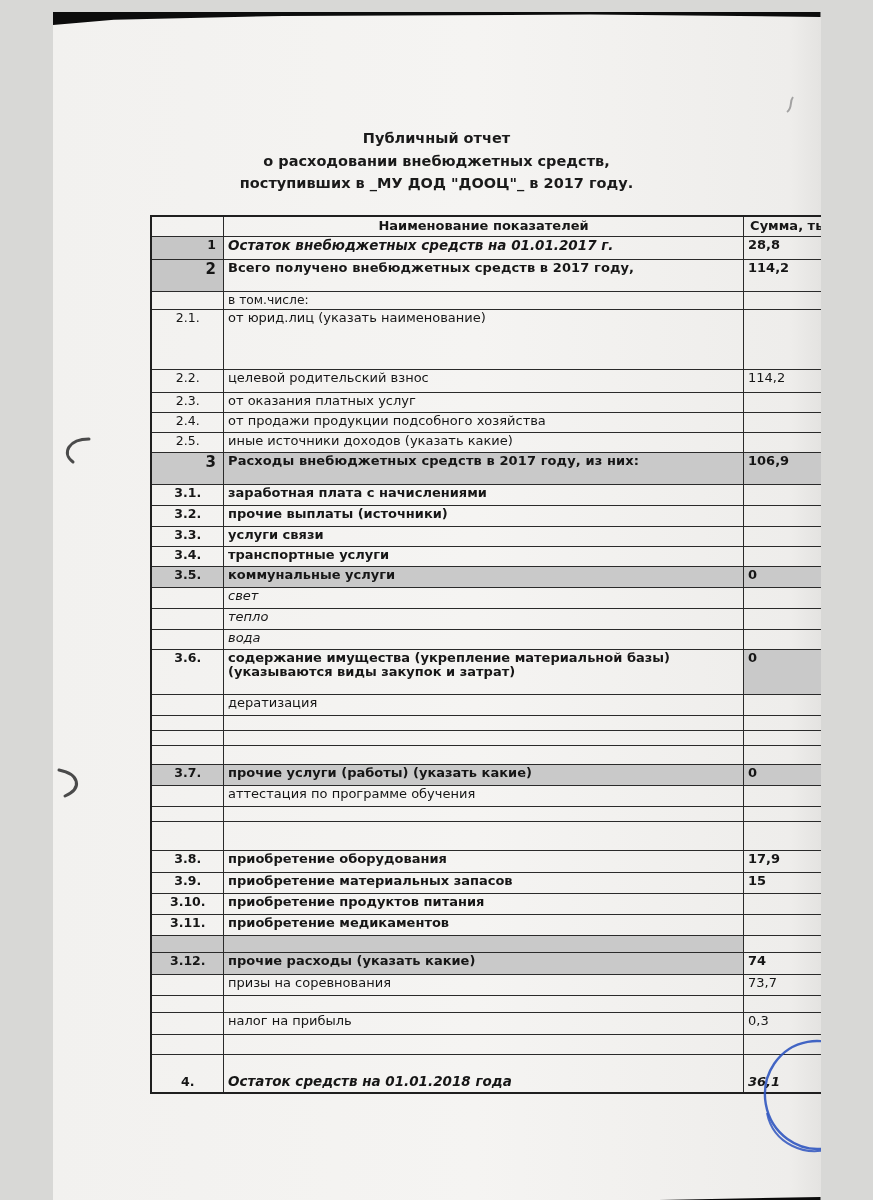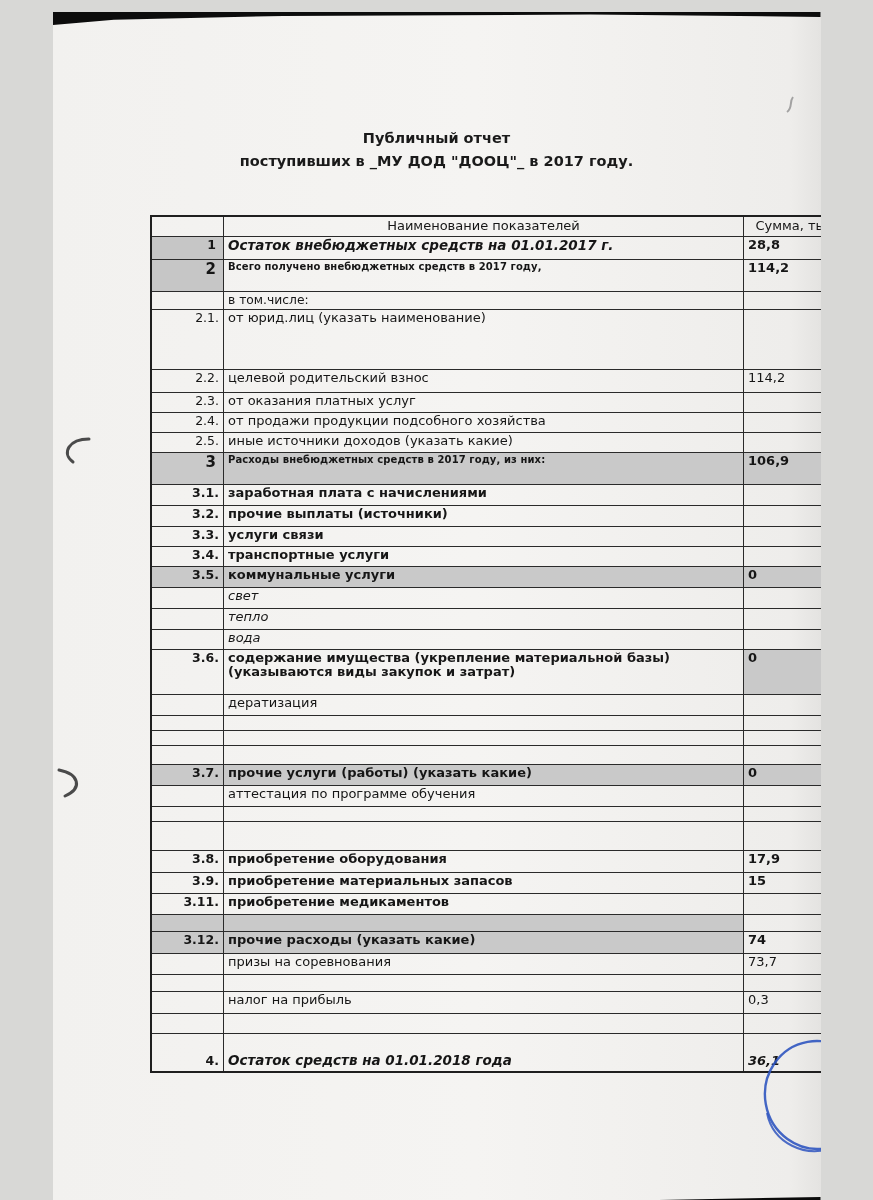--- a/index.html
+++ b/index.html
@@ -24,34 +24,34 @@
   }
   table.report{
     position:absolute;left:97px;top:203px;width:723px;
     border-collapse:collapse;table-layout:fixed;border:2px solid #1f1f1f;
   }
   .col-num{width:73px}.col-name{width:520px}.col-sum{width:130px}
   td,th{
     border:1px solid #2a2a2a;padding:1px 4px;font-size:13px;line-height:1.15;
     vertical-align:top;overflow:hidden;box-sizing:border-box;
   }
-  th{height:20px;font-weight:400;text-align:center;vertical-align:middle;font-size:13px}
-  .cell-num{text-align:right;font-size:12.5px;padding-left:5px}
+  th{height:20px;font-weight:700;text-align:center;vertical-align:middle;font-size:13px}
+  .cell-num{text-align:center;font-size:12.5px;padding-left:5px}
   .cell-sum{}
   
   tr.h15 td{height:15px}tr.h17 td{height:17px}tr.h18 td{height:18px}
   tr.h19 td{height:19px}tr.h20 td{height:20px}tr.h21 td{height:21px}
   tr.h22 td{height:22px}tr.h23 td{height:23px}tr.h29 td{height:29px}
   tr.h32 td{height:32px}tr.h34 td{height:34px}tr.h45 td{height:45px}
   tr.h60 td{height:60px}
   
   tr.b .cell-name{font-weight:700}
   tr.i .cell-name{font-style:italic}
   tr.bi .cell-name{font-weight:700;font-style:italic;font-size:13.5px}
-  tr.big .cell-name{font-weight:700;font-size:10px;letter-spacing:.1px}
+  tr.big .cell-name{font-weight:700;font-size:13px;letter-spacing:.1px}
   tr.big .cell-num{font-weight:700;font-size:15px}
   tr.small .cell-name{font-size:12.3px}
   tr.numb .cell-num{font-weight:700}
   tr.numr .cell-num{text-align:right;padding-right:7px}
   tr.sum-b .cell-sum{font-weight:700}
   tr.sum-bi .cell-sum{font-weight:700;font-style:italic}
   tr.shade-num .cell-num{background:#c6c6c6}
   tr.shade-row td{background:#c9c9c9}
   tr.shade-sum .cell-sum{background:#c9c9c9}
   tr.shade-numname .cell-num,tr.shade-numname .cell-name{background:#c9c9c9}
@@ -65,20 +65,21 @@
 </head>
 <body>
 
 <div class="page">
 
   <div class="scan-top"></div>
   <div class="scan-bottom"></div>
 
   <div class="title">
     <div>Публичный отчет</div>
+    <div>о расходовании внебюджетных средств,</div>
     <div>поступивших в _МУ ДОД "ДООЦ"_ в 2017 году.</div>
   </div>
 
   <table class="report">
     <colgroup>
       <col class="col-num">
         <col class="col-name">
         <col class="col-sum">
     </colgroup>
     <thead>
@@ -223,20 +224,25 @@
           <td class="cell-num">3.8.</td>
           <td class="cell-name">приобретение оборудования</td>
           <td class="cell-sum">17,9</td>
         </tr>
         <tr class="h21 b numb sum-b">
           <td class="cell-num">3.9.</td>
           <td class="cell-name">приобретение материальных запасов</td>
           <td class="cell-sum">15</td>
         </tr>
         <tr class="h21 b numb">
+          <td class="cell-num">3.10.</td>
+          <td class="cell-name">приобретение продуктов питания</td>
+          <td class="cell-sum"></td>
+        </tr>
+        <tr class="h21 b numb">
           <td class="cell-num">3.11.</td>
           <td class="cell-name">приобретение медикаментов</td>
           <td class="cell-sum"></td>
         </tr>
         <tr class="h17 shade-numname">
           <td class="cell-num"></td>
           <td class="cell-name"></td>
           <td class="cell-sum"></td>
         </tr>
         <tr class="h22 b numb shade-numname sum-b">

